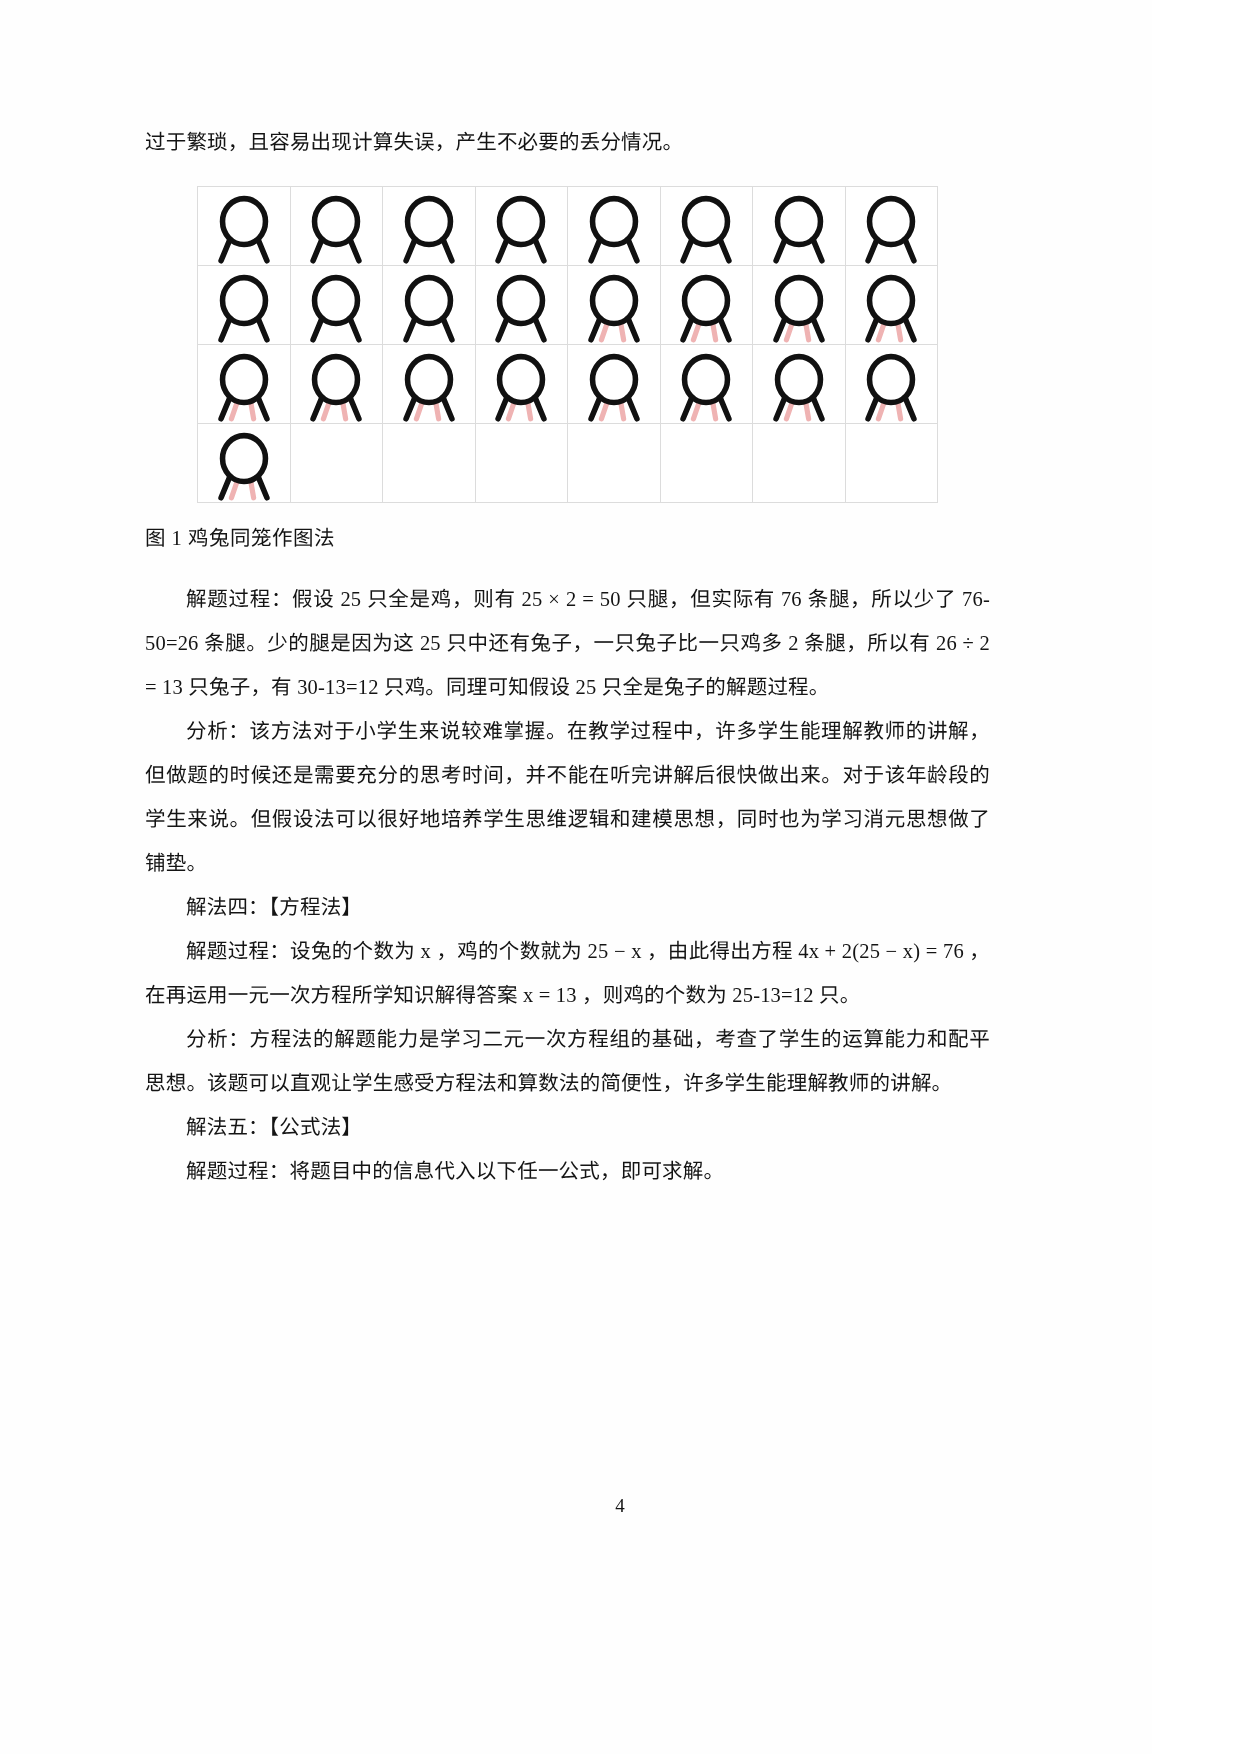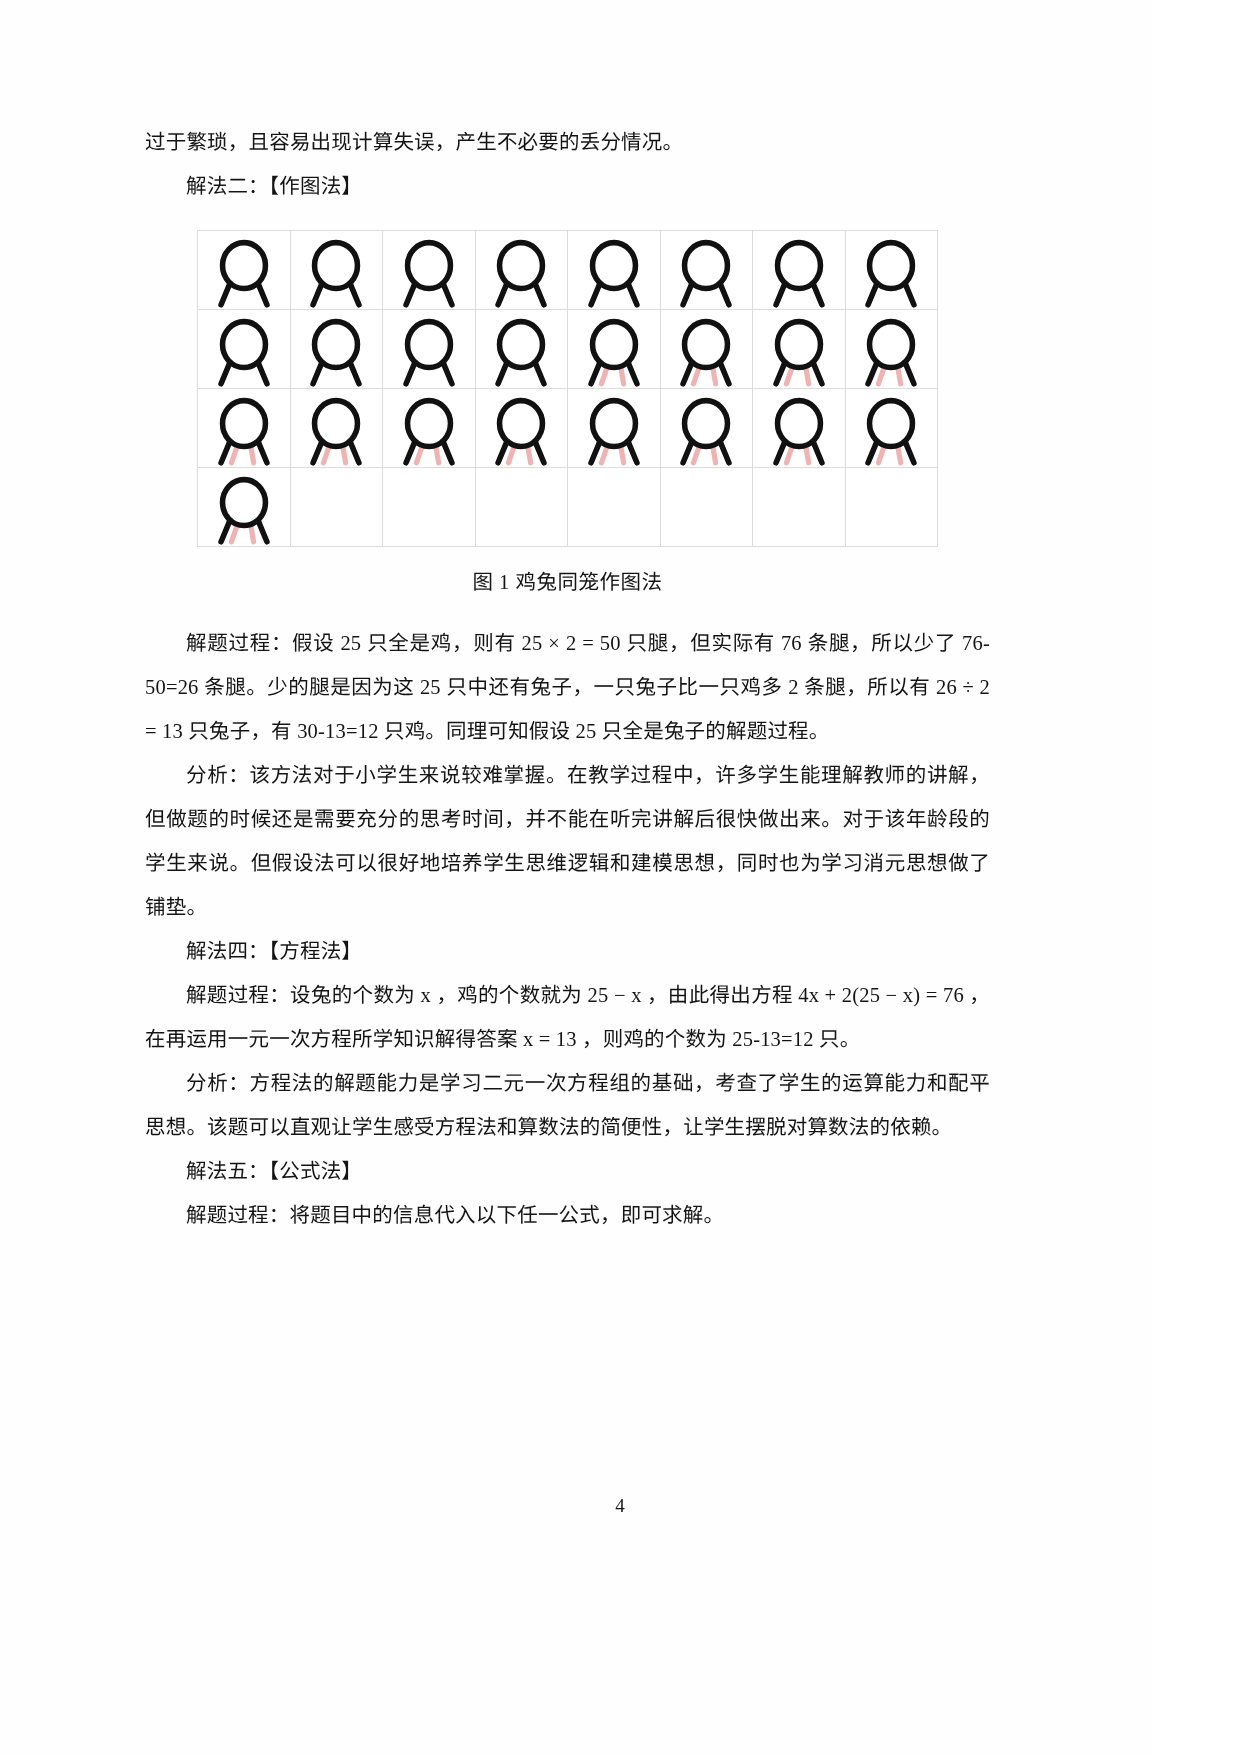--- a/index.html
+++ b/index.html
@@ -67,21 +67,21 @@
     position: absolute;
     left: 50%;
     top: 50%;
     transform: translate(-50%, -48%);
     width: 74px;
     height: 74px;
     display: block;
   }
   .figcaption {
     margin-top: 18px;
-    text-align: center;
+    text-align: left;
     font-size: 20.5px;
     color: #141414;
     letter-spacing: 0.5px;
   }
   .gap-after-fig { height: 26px; }
 
   .pagenum {
     position: absolute;
     left: 0;
     top: 1495px;
@@ -92,21 +92,20 @@
   }
 </style>
 </head>
 <body>
 
 <div class="page">
   <div class="content">
 
     <p class="para">过于繁琐，且容易出现计算失误，产生不必要的丢分情况。</p>
 
-    <p class="para indent">解法二：【作图法】</p>
 
 
     <div class="figure-wrap">
       <div class="grid" id="animal-grid">
           <div class="cell">
             <svg viewBox="0 0 100 100">
               <line x1="31" y1="66" x2="19" y2="95" stroke="#111111" stroke-width="7.5" stroke-linecap="round"></line>
               <line x1="69" y1="66" x2="81" y2="95" stroke="#111111" stroke-width="7.5" stroke-linecap="round"></line>
               <ellipse cx="50" cy="42" rx="29" ry="31" fill="none" stroke="#111111" stroke-width="7.5"></ellipse>
             </svg>
@@ -322,21 +321,21 @@
 
 
     <p class="para indent">解题过程：假设 25 只全是鸡，则有 25 × 2 = 50 只腿，但实际有 76 条腿，所以少了 76-50=26 条腿。少的腿是因为这 25 只中还有兔子，一只兔子比一只鸡多 2 条腿，所以有 26 ÷ 2 = 13 只兔子，有 30-13=12 只鸡。同理可知假设 25 只全是兔子的解题过程。</p>
 
     <p class="para indent">分析：该方法对于小学生来说较难掌握。在教学过程中，许多学生能理解教师的讲解，但做题的时候还是需要充分的思考时间，并不能在听完讲解后很快做出来。对于该年龄段的学生来说。但假设法可以很好地培养学生思维逻辑和建模思想，同时也为学习消元思想做了铺垫。</p>
 
     <p class="para indent">解法四：【方程法】</p>
 
     <p class="para indent">解题过程：设兔的个数为 x ，鸡的个数就为 25 − x ，由此得出方程 4x + 2(25 − x) = 76 ，在再运用一元一次方程所学知识解得答案 x = 13 ，则鸡的个数为 25-13=12 只。</p>
 
-    <p class="para indent">分析：方程法的解题能力是学习二元一次方程组的基础，考查了学生的运算能力和配平思想。该题可以直观让学生感受方程法和算数法的简便性，让学生摆脱对算数法的依赖。</p>
+    <p class="para indent">分析：方程法的解题能力是学习二元一次方程组的基础，考查了学生的运算能力和配平思想。该题可以直观让学生感受方程法和算数法的简便性，许多学生能理解教师的讲解。</p>
 
     <p class="para indent">解法五：【公式法】</p>
 
     <p class="para indent">解题过程：将题目中的信息代入以下任一公式，即可求解。</p>
 
   </div>
 
   <div class="pagenum">4</div>
 </div>
 

